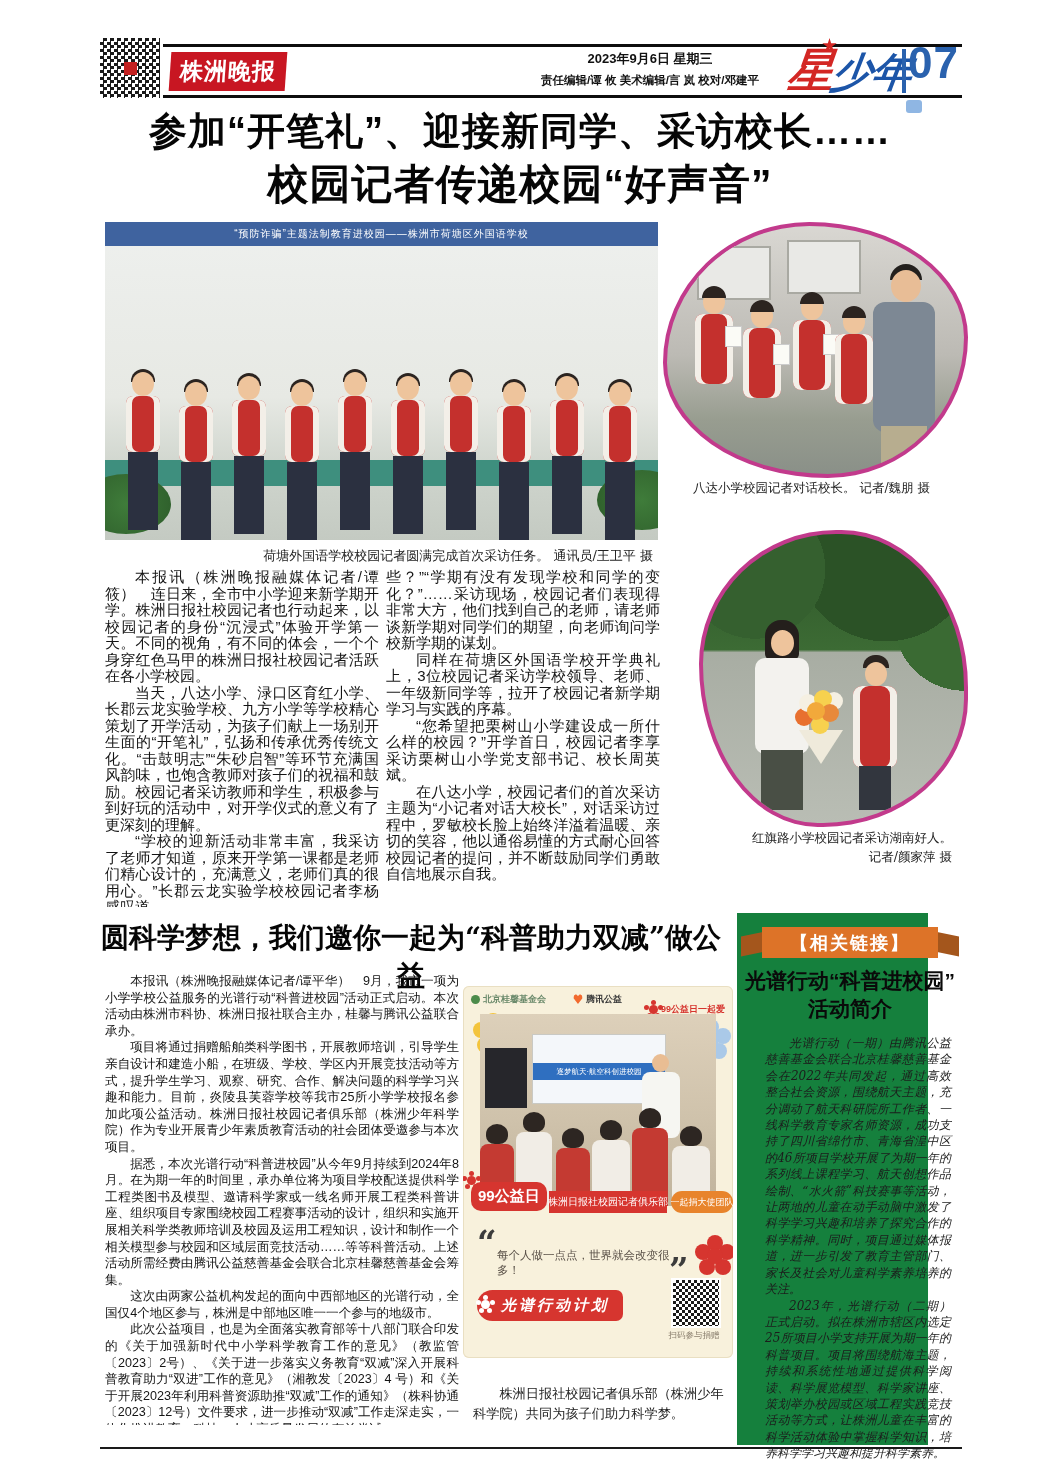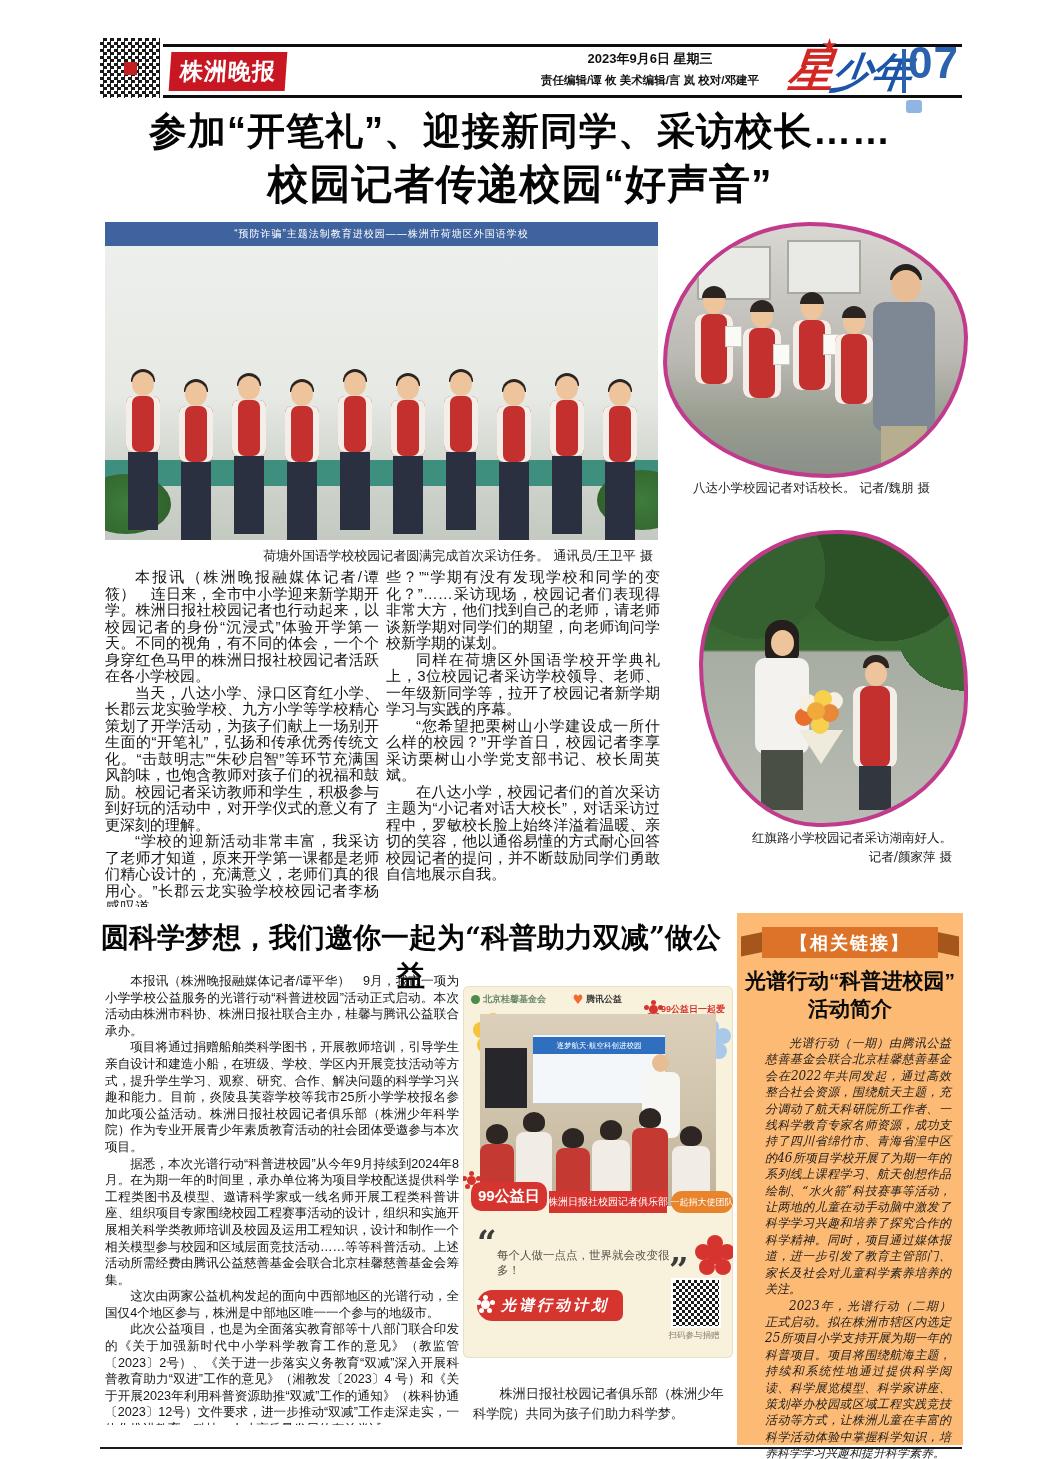--- a/index.html
+++ b/index.html
@@ -125,21 +125,21 @@
   .mini-flower{width:9px;height:9px;border-radius:50%;background:#d6352f;
     box-shadow:0 -7px 0 -2px #d6352f,7px -2px 0 -2px #d6352f,4px 6px 0 -2px #d6352f,-4px 6px 0 -2px #d6352f,-7px -2px 0 -2px #d6352f;}
   .flower{position:absolute;width:16px;height:16px;border-radius:50%;background:currentColor;
     box-shadow:0 -13px 0 currentColor,12px -4px 0 currentColor,8px 11px 0 currentColor,-8px 11px 0 currentColor,-12px -4px 0 currentColor;}
   .flower-yellow{left:22px;top:40px;color:#f3c43c;}
   .flower-blue{left:240px;top:46px;color:#aac9e8;}
   .flower-red{left:244px;top:262px;color:#d6352f;}
   .promo-photo{position:absolute;left:17px;top:28px;width:236px;height:192px;overflow:hidden;
     background:linear-gradient(180deg,#ddd0ba 0%,#cfc2ab 55%,#c0b39c 100%);}
   .pp-screen{position:absolute;left:52px;top:20px;width:132px;height:68px;background:#f4f7fa;border:1px solid #c9c9c4;}
-  .pp-screen-band{margin-top:2px;height:17px;background:#2f6fc0;color:#fff;font-size:7.5px;
+  .pp-screen-band{margin-top:28px;height:17px;background:#2f6fc0;color:#fff;font-size:7.5px;
     display:flex;align-items:center;justify-content:center;white-space:nowrap;}
   .pp-tv{position:absolute;left:5px;top:34px;width:42px;height:60px;background:#26262b;}
   .pp-teacher-head{position:absolute;left:172px;top:40px;width:17px;height:18px;border-radius:50%;background:#e9bd93;}
   .pp-teacher-body{position:absolute;left:162px;top:58px;width:38px;height:66px;border-radius:8px;background:#f6f6f2;}
   .pkid{position:absolute;bottom:0;}
   .pkid .ph{width:22px;height:20px;border-radius:50% 50% 40% 40%;background:#2d2622;margin:0 auto;}
   .pkid .pb{border-radius:8px 8px 0 0;}
   .pb.red{background:#c43a32;}
   .pb.white{background:#f1ede6;}
   .promo-band{position:absolute;left:8px;top:204px;width:254px;height:26px;}
@@ -157,21 +157,21 @@
   .promo-ribbon{position:absolute;left:14px;top:304px;background:#d6352f;color:#fff;font-weight:900;
     font-style:italic;font-size:15px;letter-spacing:3px;padding:6px 14px 6px 24px;border-radius:18px 8px 8px 18px;}
   .promo-ribbon .mini-flower{position:absolute;left:4px;top:10px;background:#fff;
     box-shadow:0 -7px 0 -2px #fff,7px -2px 0 -2px #fff,4px 6px 0 -2px #fff,-4px 6px 0 -2px #fff,-7px -2px 0 -2px #fff;}
   .promo-qr{position:absolute;left:208px;top:292px;width:46px;height:46px;background:#fff;
     background-image:repeating-conic-gradient(#1a1a1a 0% 25%,#ffffff 0% 50%);background-size:6px 6px;border:2px solid #fff;}
   .promo-qr-caption{position:absolute;left:196px;top:344px;width:70px;text-align:center;font-size:8.5px;color:#8a7f6e;}
   #promo-caption{left:473px;top:1384px;width:256px;font-size:13.2px;line-height:19.5px;text-indent:2em;}
 
   
-  #sidebar{left:737px;top:913px;width:226px;height:532px;background:#fdba74;}
+  #sidebar{left:737px;top:913px;width:191px;height:532px;background:#15803d;}
   #sidebar-banner{position:absolute;left:25px;top:14px;width:176px;height:31px;background:#dd7328;color:#fff;
     font-size:18px;font-weight:900;display:flex;align-items:center;justify-content:center;letter-spacing:2px;z-index:2;}
   .wing{position:absolute;top:20px;width:34px;height:20px;background:#a4561c;z-index:1;}
   #wing-l{left:4px;transform:skewY(-12deg);}
   #wing-r{left:188px;transform:skewY(12deg);}
   #sidebar-title{position:absolute;left:0;top:54px;width:226px;text-align:center;font-weight:900;
     font-size:21px;line-height:28px;color:#0a0a0a;}
   #sidebar-body{position:absolute;left:12px;top:122px;width:202px;height:306px;font-size:12px;line-height:16.4px;
     font-family:"DejaVu Serif","Liberation Serif",serif;font-style:italic;text-align:justify;color:#1c1c1c;overflow:visible;}
   #sidebar-body .para{margin:0 0 0 16px;}

